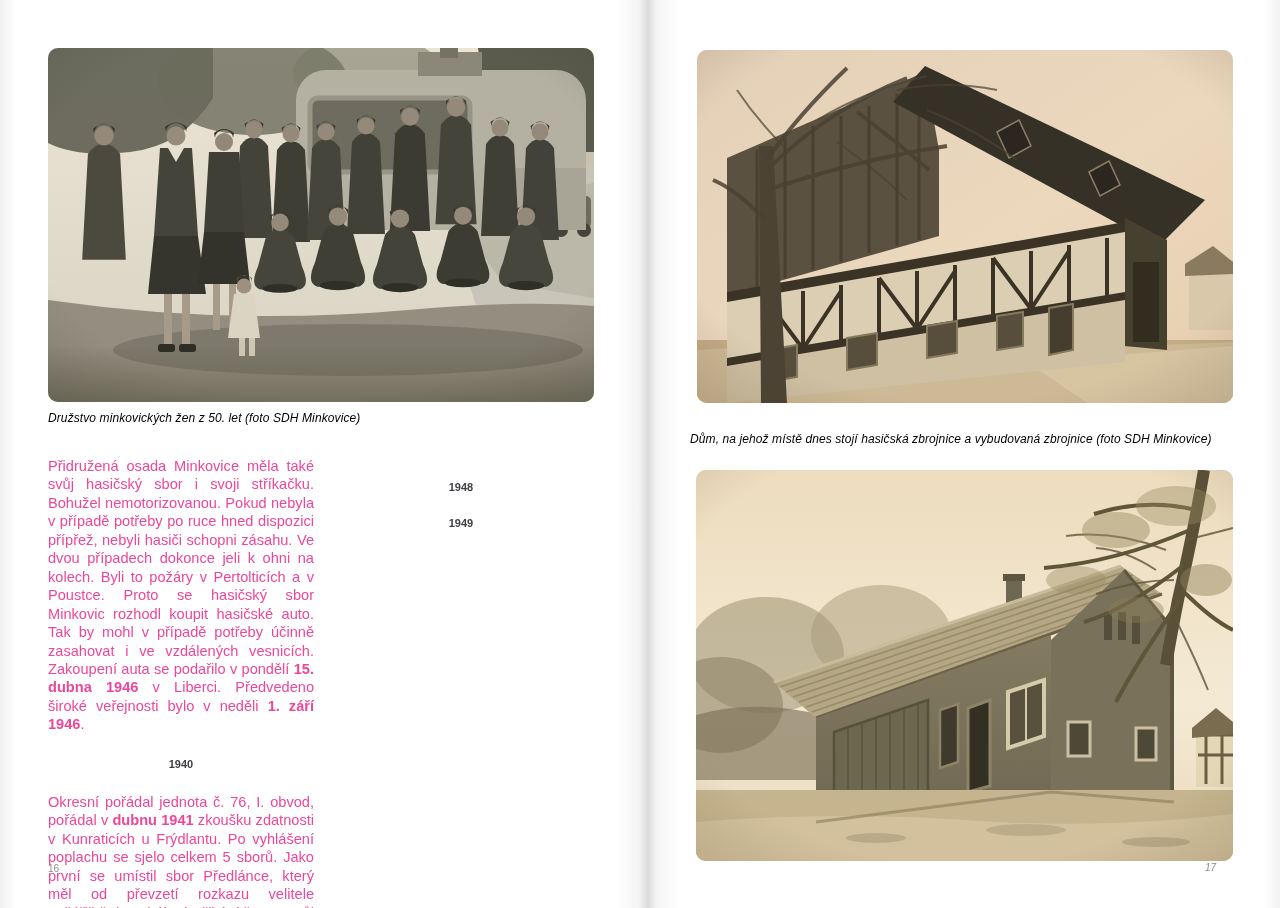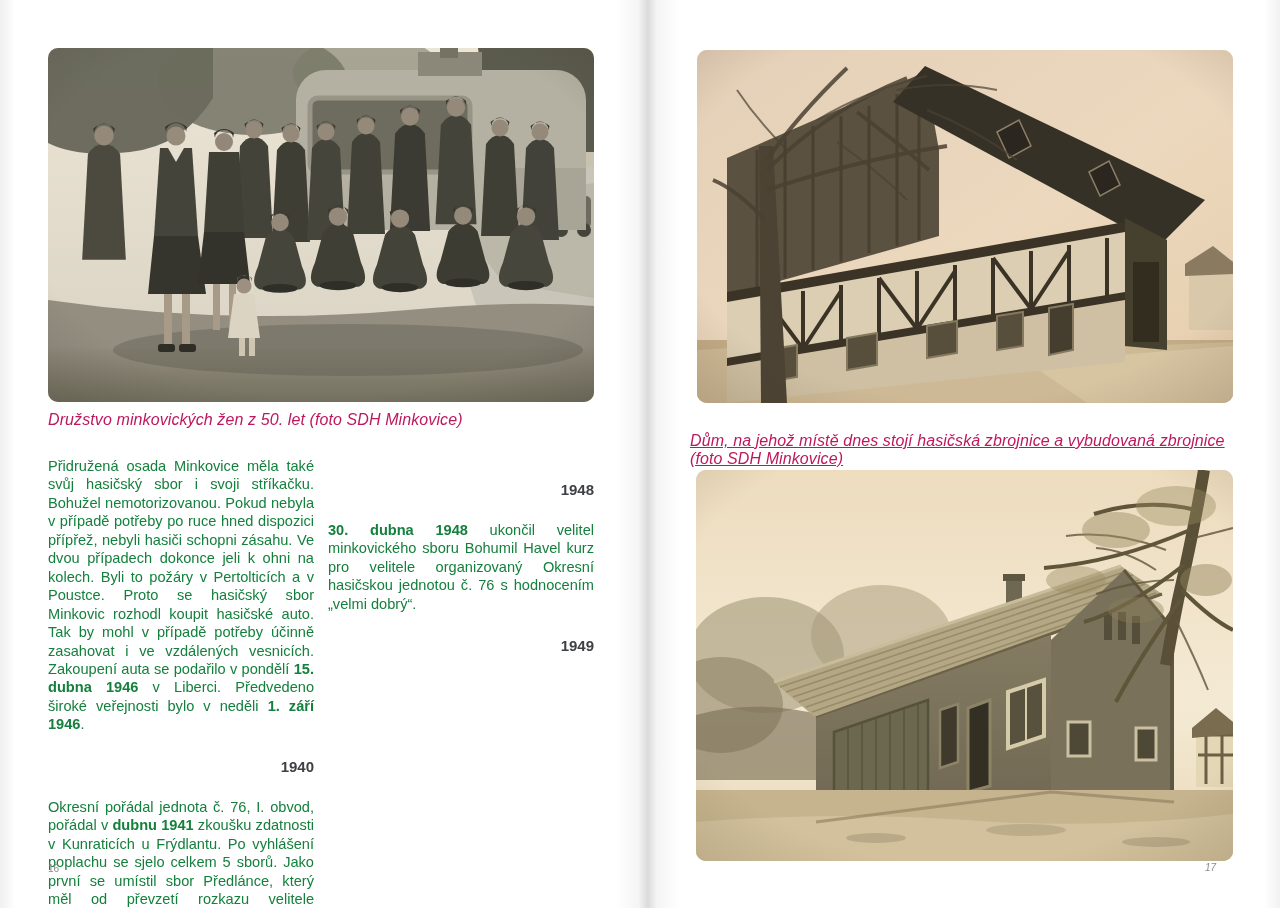--- a/index.html
+++ b/index.html
@@ -10,41 +10,41 @@
   }
   .page{position:absolute;top:0;height:908px;background:transparent;}
   .photo{
     position:absolute;border-radius:10px;overflow:hidden;
     background:#d8d2c4;
   }
   .photo svg{display:block;width:100%;height:100%;}
   .caption{
     position:absolute;
     font-style:italic;
-    font-size:16px;
-    color:#be185d;
+    font-size:12px;
+    color:#000000;
     letter-spacing:0.1px;
   }
   .columns{
     position:absolute;left:48px;top:457px;width:546px;
     display:flex;gap:14px;
   }
   .col{width:266px;}
   .col p{
     margin:0;
     font-size:14.6px;
     line-height:18.45px;
     text-align:justify;
-    color:#15803d;
+    color:#ec4899;
   }
   .col p b{font-weight:700;}
   .year-heading{
     margin:24px 0 23px 0;
-    text-align:right;
-    font-size:15px;
+    text-align:center;
+    font-size:11px;
     font-weight:700;
     color:#3e4044;
   }
   .pagenum{
     position:absolute;
     font-size:10px;
     color:#8b8b89;
   }
   .gutter{
     position:absolute;left:616px;top:0;width:64px;height:908px;
@@ -161,21 +161,20 @@
     <div class="caption" style="left:48px;top:411px;width:540px;">Družstvo minkovických žen z 50. let (foto SDH Minkovice)</div>
 
     <div class="columns">
       <div class="col">
         <p><span>Přidružená osada Minkovice měla také svůj hasičský sbor i svoji stříkačku. Bohužel nemotorizovanou. Pokud nebyla v případě potřeby po ruce hned dispozici přípřež, nebyli hasiči schopni zásahu. Ve dvou případech dokonce jeli k ohni na kolech. Byli to požáry v Pertolticích a v Poustce. Proto se hasičský sbor Minkovic rozhodl koupit hasičské auto. Tak by mohl v případě potřeby účinně zasahovat i ve vzdálených vesnicích. Zakoupení auta se podařilo v pondělí </span><b>15. dubna 1946</b><span> v Liberci. Předvedeno široké veřejnosti bylo v neděli </span><b>1. září 1946</b><span>.</span></p>
         <h3 class="year-heading">1940</h3>
         <p><span>Okresní pořádal jednota č. 76, I. obvod, pořádal v </span><b>dubnu 1941</b><span> zkoušku zdatnosti v Kunraticích u Frýdlantu. Po vyhlášení poplachu se sjelo celkem 5 sborů. Jako první se umístil sbor Předlánce, který měl od převzetí rozkazu velitele požářiště do zahájení stříkání čas 5 a půl minuty. Jako</span></p>
       </div>
       <div class="col">
         <h3 class="year-heading">1948</h3>
-        <p><b>30. dubna 1948</b><span> ukončil velitel minkovického sboru Bohumil Havel kurz pro velitele organizovaný Okresní hasičskou jednotou č. 76 s hodnocením „velmi dobrý“.</span></p>
         <h3 class="year-heading">1949</h3>
       </div>
     </div>
 
     <div class="pagenum" style="left:48px;top:863px;">16</div>
   </div>
 
   <div class="page" style="left:640px;width:640px;">
 
     <figure class="photo" style="left:57px;top:50px;width:536px;height:353px;margin:0;">
@@ -221,21 +220,21 @@
         <polygon points="300,266 326,262 326,296 300,300" fill="#574e3b" stroke="#857a60" stroke-width="2"></polygon>
         <polygon points="352,258 376,254 376,300 352,305" fill="#453d2d" stroke="#857a60" stroke-width="2"></polygon>
 
         <path d="M62,96 L76,96 L90,353 L64,353 Z" fill="#4c4334"></path>
         <path d="M70,120 Q130,60 210,28 M70,140 Q160,110 250,96 M68,170 Q40,140 16,130 M70,110 Q100,66 150,18 M160,62 Q200,92 232,120" stroke="#4a4132" stroke-width="4" fill="none" opacity="0.85"></path>
         <path d="M120,70 Q170,40 230,26 M90,100 Q60,70 40,40 M140,92 Q180,120 210,150 M200,40 Q250,30 300,40 M230,60 Q280,80 320,110" stroke="#4a4132" stroke-width="2" fill="none" opacity="0.7"></path>
         <rect width="536" height="353" fill="url(#g2vig)"></rect>
       </svg>
     </figure>
 
-    <div class="caption" style="left:50px;top:432px;width:560px;text-decoration:underline;">Dům, na jehož místě dnes stojí hasičská zbrojnice a vybudovaná zbrojnice (foto SDH Minkovice)</div>
+    <div class="caption" style="left:50px;top:432px;width:560px;">Dům, na jehož místě dnes stojí hasičská zbrojnice a vybudovaná zbrojnice (foto SDH Minkovice)</div>
 
     <figure class="photo" style="left:56px;top:470px;width:537px;height:391px;margin:0;">
       <svg viewBox="0 0 537 391" xmlns="http://www.w3.org/2000/svg">
         <defs>
           <linearGradient id="g3sky" x1="0" y1="0" x2="0" y2="1">
             <stop offset="0" stop-color="#eddcbe"></stop>
               <stop offset="0.6" stop-color="#f4ead4"></stop>
               <stop offset="1" stop-color="#e9d8b9"></stop>
           </linearGradient>
           <linearGradient id="g3wall" x1="0" y1="0" x2="0" y2="1">

